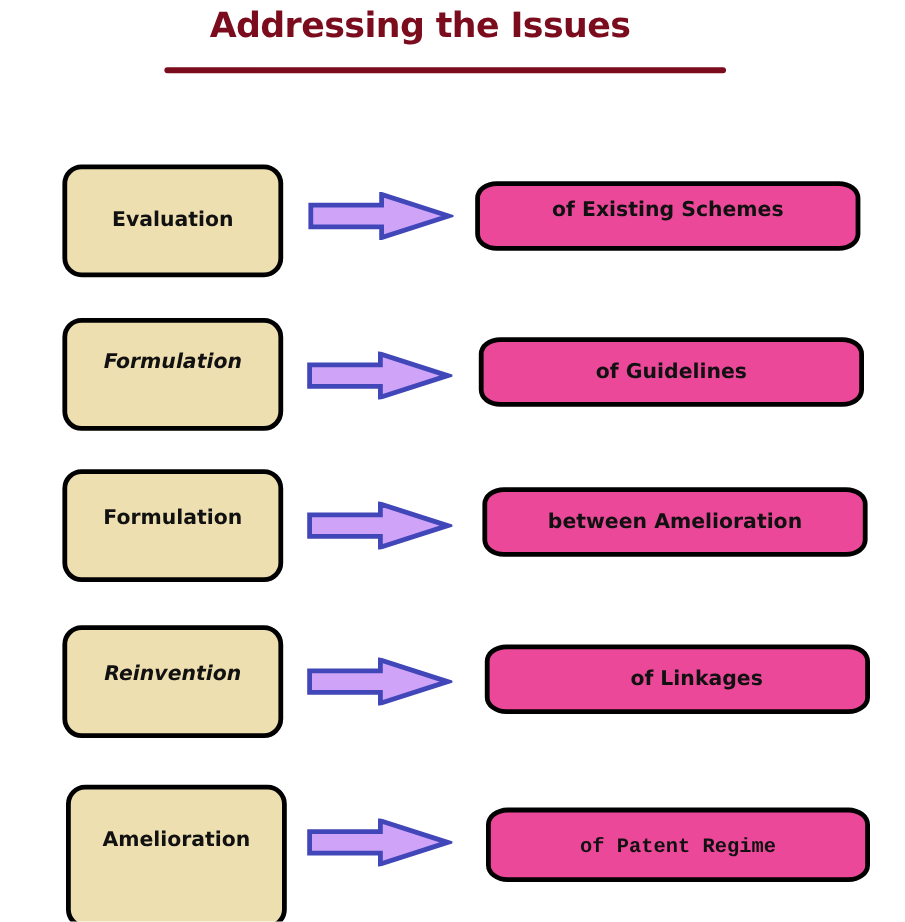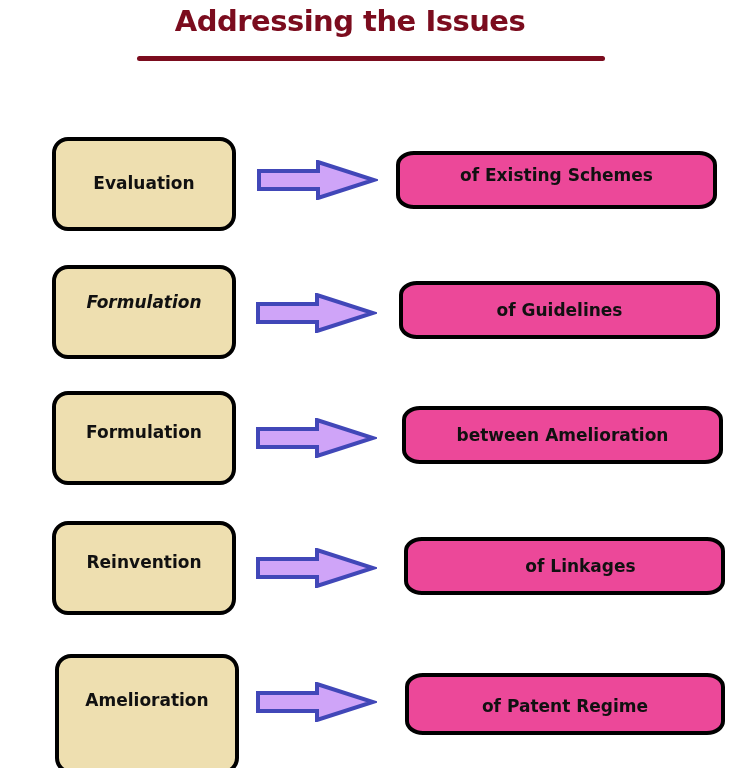--- a/index.html
+++ b/index.html
@@ -49,30 +49,30 @@
   <span style="top:27px;">Formulation</span>
 </div>
 <svg class="arrow" style="left:255px;top:418px;" viewBox="0 0 122 40">
   <polygon points="3,11 62,11 62,2 118,20 62,38 62,29 3,29" fill="#cfa4f8" stroke="#4147b8" stroke-width="4"></polygon>
 </svg>
 <div class="right-box" style="left:402px;top:406px;width:321px;">
   <span>between Amelioration</span>
 </div>
 
 <div class="left-box" style="left:52px;top:521px;">
-  <span style="top:27px;">Reinvention</span>
+  <span style="top:27px;font-style:italic;">Reinvention</span>
 </div>
 <svg class="arrow" style="left:255px;top:548px;" viewBox="0 0 122 40">
   <polygon points="3,11 62,11 62,2 118,20 62,38 62,29 3,29" fill="#cfa4f8" stroke="#4147b8" stroke-width="4"></polygon>
 </svg>
 <div class="right-box" style="left:404px;top:537px;width:321px;padding-left:32px;">
   <span>of Linkages</span>
 </div>
 
 <div class="left-box" style="left:55px;top:654px;width:184px;height:120px;">
   <span style="top:32px;">Amelioration</span>
 </div>
 <svg class="arrow" style="left:255px;top:682px;" viewBox="0 0 122 40">
   <polygon points="3,11 62,11 62,2 118,20 62,38 62,29 3,29" fill="#cfa4f8" stroke="#4147b8" stroke-width="4"></polygon>
 </svg>
 <div class="right-box" style="left:405px;top:673px;width:320px;height:62px;">
-  <span style="margin-top:4px;">of Patent Regime</span>
+  <span style="margin-top:4px;font-family:Liberation Mono, monospace;">of Patent Regime</span>
 </div>
 
 </body></html>

